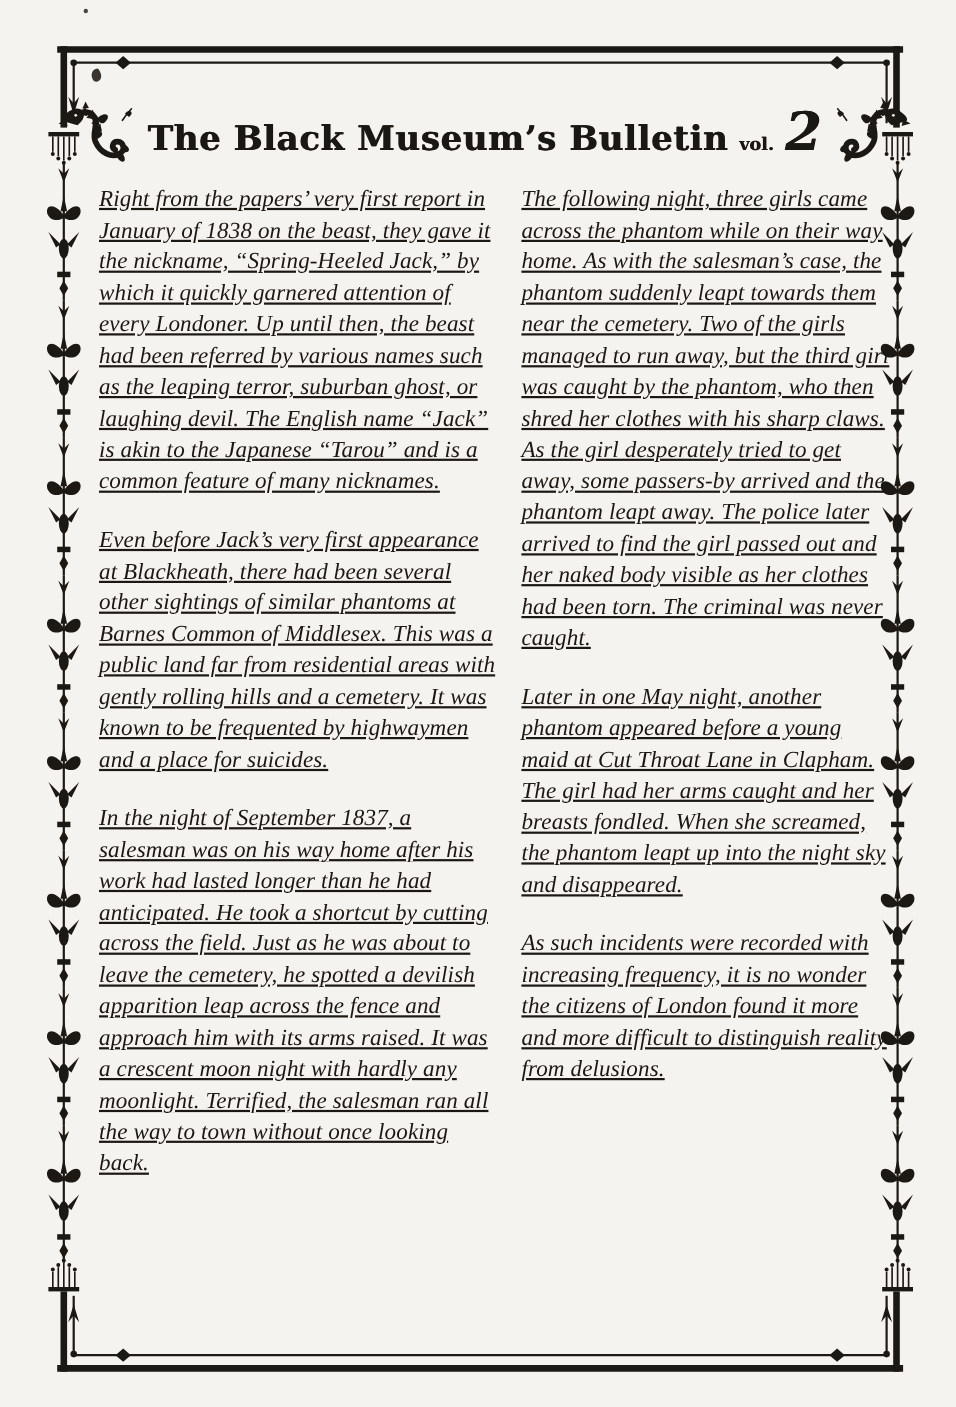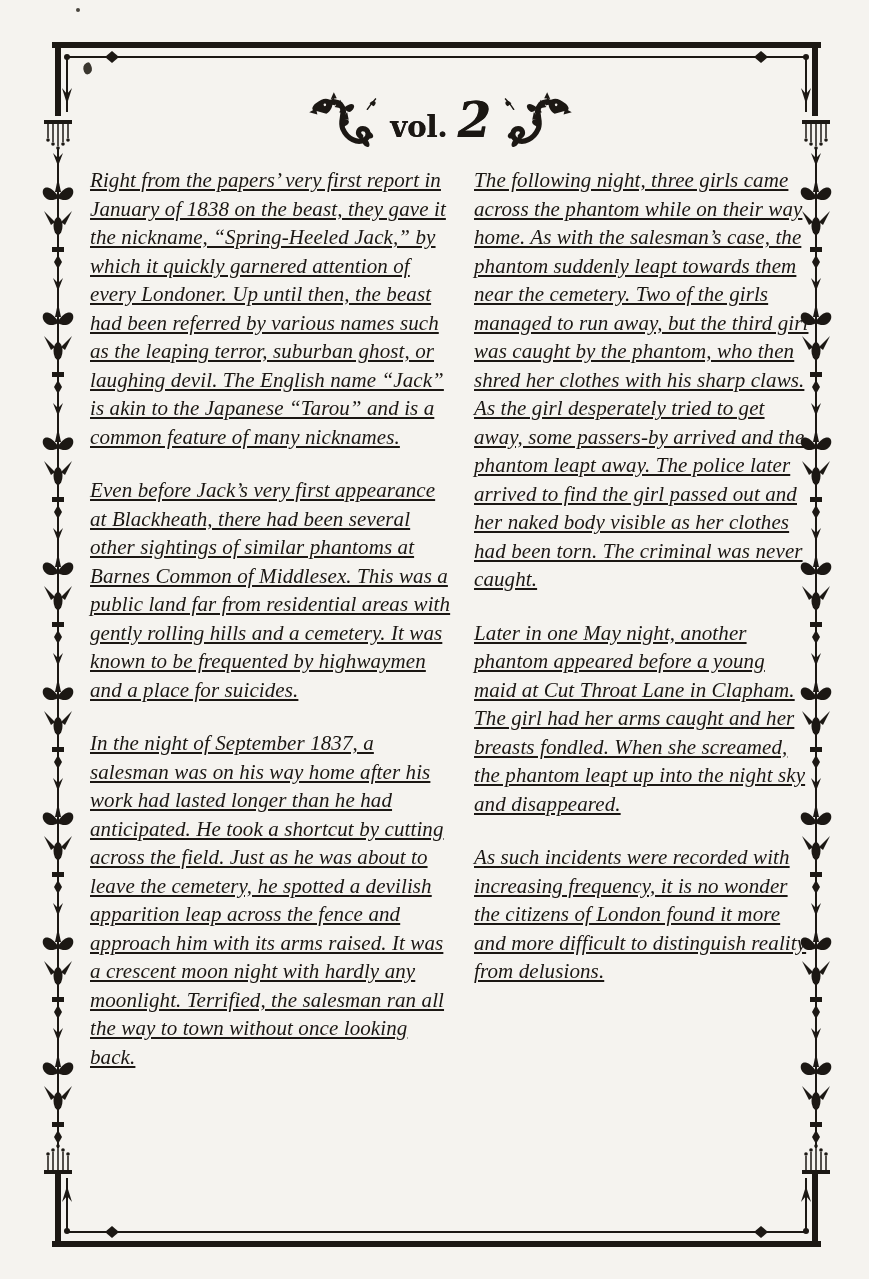--- a/index.html
+++ b/index.html
@@ -50,21 +50,21 @@
     margin: 0;
     font-family: "DejaVu Serif", serif;
     font-weight: bold;
     font-size: 31px;
     letter-spacing: 0.5px;
     text-shadow: 0.7px 0 0 currentColor;
   }
   .vol-label {
     font-family: "DejaVu Serif", serif;
     font-weight: bold;
-    font-size: 29px;
+    font-size: 16px;
     text-shadow: 0.4px 0 0 currentColor;
   }
   .vol-number {
     font-family: "DejaVu Serif", serif;
     font-weight: bold;
     font-style: italic;
     font-size: 48px;
     line-height: 0.8;
     text-shadow: 0.6px 0 0 currentColor;
   }
@@ -217,20 +217,21 @@
   </svg>
 
   <div class="ink-speck"></div>
   <div class="ink-dot"></div>
 
   <header class="masthead">
     <svg class="creature" viewBox="0 -6 102 86" xmlns="http://www.w3.org/2000/svg">
       <use href="#hippocampus"></use>
     </svg>
     <div class="masthead-text">
+      <h1 class="page-title">The Black Museum’s Bulletin</h1>
       <span class="vol-label">vol.</span>
       <span class="vol-number">2</span>
     </div>
     <svg class="creature flip" viewBox="0 -6 102 86" xmlns="http://www.w3.org/2000/svg">
       <use href="#hippocampus"></use>
     </svg>
   </header>
 
   <main class="article">
     <section class="column column-left">

